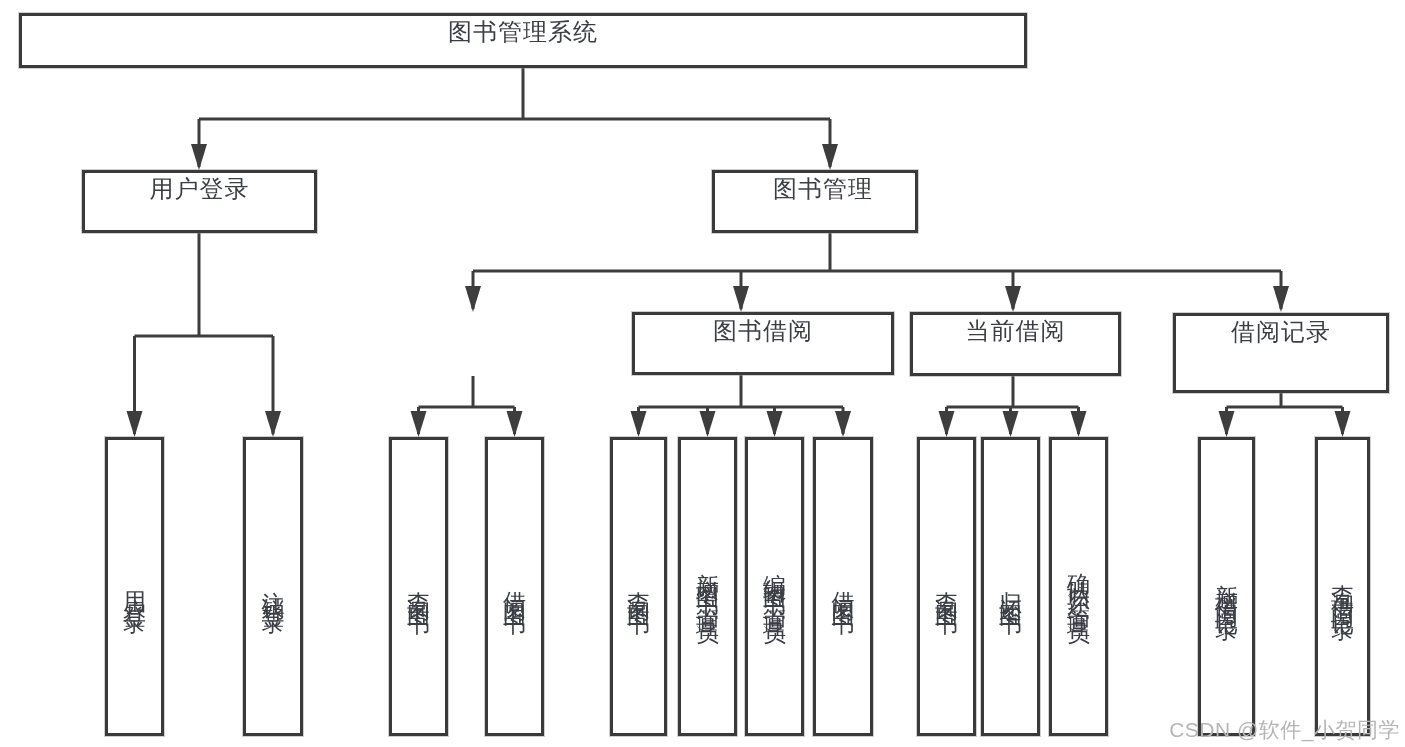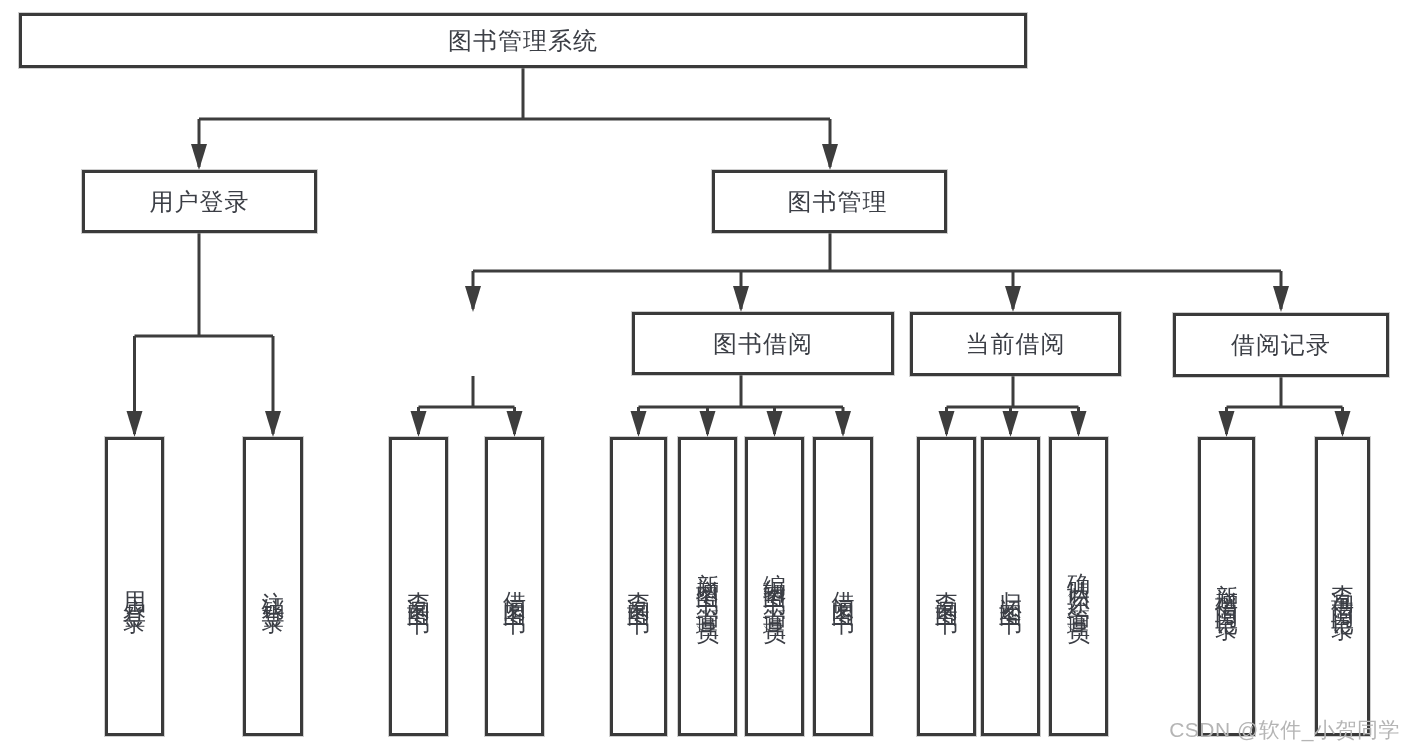--- a/index.html
+++ b/index.html
@@ -10,21 +10,21 @@
     overflow: hidden;
     font-family: "Liberation Sans", sans-serif;
   }
   #stage { position: absolute; inset: 0; width: 1405px; height: 747px; }
   svg.wires { position: absolute; left: 0; top: 0; }
   .hbox {
     position: absolute;
     background: #ffffff;
     border: 3px solid #3a3a3a;
     box-sizing: border-box;
-    display: flex; align-items: center; justify-content: center;
+    display: flex; align-items: flex-start; justify-content: center;
     font-size: 24px; color: #3b3e45;
     letter-spacing: 1px;
     box-shadow: 0 0 0 1px rgba(150,150,150,0.45);
   }
   .vbox {
     position: absolute;
     top: 437px; height: 299px;
     background: #ffffff;
     border: 3px solid #3a3a3a;
     box-sizing: border-box;
@@ -97,31 +97,31 @@
     </g>
   </svg>
 
   <div class="hbox" style="left:19px; top:13px; width:1008px; height:55px;">
     <span>图书管理系统</span>
   </div>
 
   <div class="hbox" style="left:82px; top:170px; width:235px; height:63px;">
     <span>用户登录</span>
   </div>
-  <div class="hbox" style="left:712px; top:170px; width:235px; height:63px;padding-left:16px;">
+  <div class="hbox" style="left:712px; top:170px; width:206px; height:63px;padding-left:16px;">
     <span>图书管理</span>
   </div>
 
   <div class="hbox" style="left:632px; top:312px; width:262px; height:63px;">
     <span>图书借阅</span>
   </div>
   <div class="hbox" style="left:910px; top:312px; width:211px; height:64px;">
     <span>当前借阅</span>
   </div>
-  <div class="hbox" style="left:1173px; top:313px; width:216px; height:64px;">
+  <div class="hbox" style="left:1173px; top:313px; width:216px; height:80px;">
     <span>借阅记录</span>
   </div>
 
   <div class="vbox" style="left:105px; width:59px;">
     <span>用户登录</span>
   </div>
   <div class="vbox" style="left:243px; width:60px;">
     <span>注销登录</span>
   </div>
 

